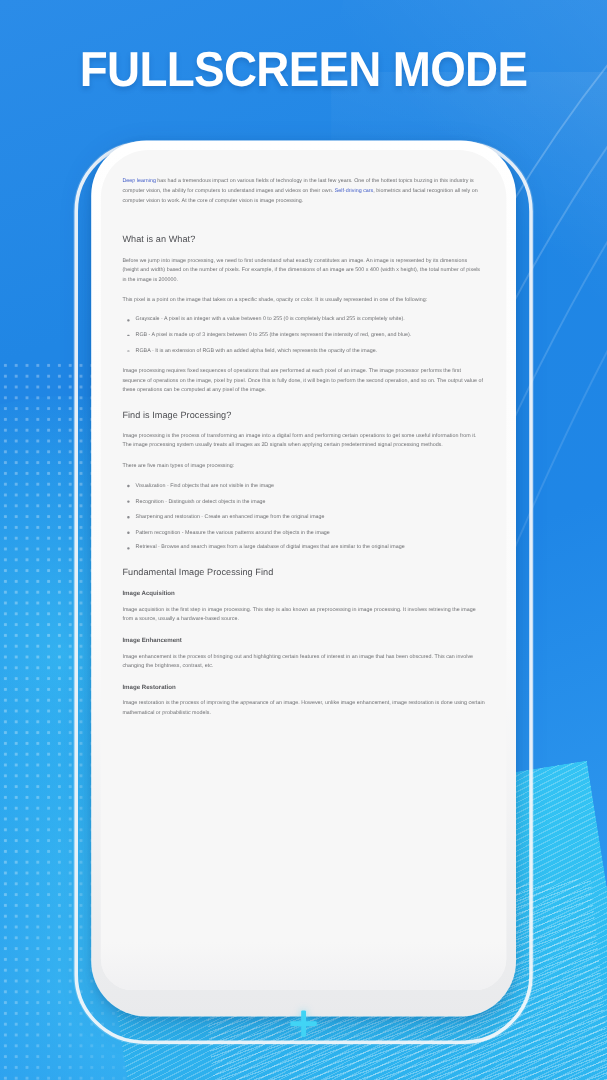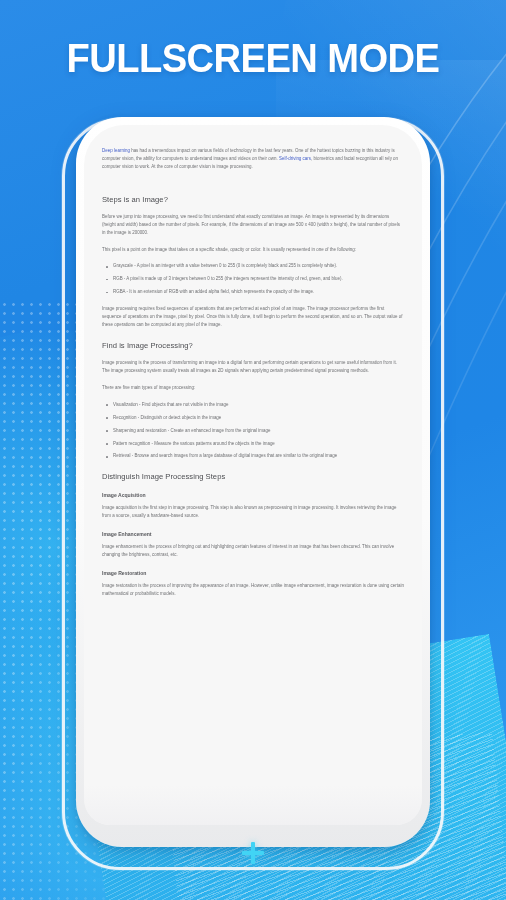--- a/index.html
+++ b/index.html
@@ -199,21 +199,21 @@
 
 <div class="phone">
   <div class="screen">
 
     <div class="doc">
 
       <p class="p"><span class="lnk">Deep learning</span><span> has had a tremendous impact on various fields of technology in the last few years. One of the hottest topics buzzing in this industry is computer vision, the ability for computers to understand images and videos on their own. </span><span class="lnk">Self-driving cars</span><span>, biometrics and facial recognition all rely on computer vision to work. At the core of computer vision is image processing.</span></p>
 
       <div class="spacer-sm"></div>
 
-      <h2 class="h">Steps is an Image?</h2>
+      <h2 class="h">What is an What?</h2>
       <p class="p">Before we jump into image processing, we need to first understand what exactly constitutes an image. An image is represented by its dimensions (height and width) based on the number of pixels. For example, if the dimensions of an image are 500 x 400 (width x height), the total number of pixels in the image is 200000.</p>
       <p class="p">This pixel is a point on the image that takes on a specific shade, opacity or color. It is usually represented in one of the following:</p>
 
       <ul class="bl">
         <li>Grayscale - A pixel is an integer with a value between 0 to 255 (0 is completely black and 255 is completely white).</li>
         <li>RGB - A pixel is made up of 3 integers between 0 to 255 (the integers represent the intensity of red, green, and blue).</li>
         <li>RGBA - It is an extension of RGB with an added alpha field, which represents the opacity of the image.</li>
       </ul>
 
       <p class="p">Image processing requires fixed sequences of operations that are performed at each pixel of an image. The image processor performs the first sequence of operations on the image, pixel by pixel. Once this is fully done, it will begin to perform the second operation, and so on. The output value of these operations can be computed at any pixel of the image.</p>
@@ -223,21 +223,21 @@
       <p class="p">There are five main types of image processing:</p>
 
       <ul class="bl">
         <li>Visualization - Find objects that are not visible in the image</li>
         <li>Recognition - Distinguish or detect objects in the image</li>
         <li>Sharpening and restoration - Create an enhanced image from the original image</li>
         <li>Pattern recognition - Measure the various patterns around the objects in the image</li>
         <li>Retrieval - Browse and search images from a large database of digital images that are similar to the original image</li>
       </ul>
 
-      <h2 class="h">Distinguish Image Processing Steps</h2>
+      <h2 class="h">Fundamental Image Processing Find</h2>
 
       <h3 class="sh">Image Acquisition</h3>
       <p class="p">Image acquisition is the first step in image processing. This step is also known as preprocessing in image processing. It involves retrieving the image from a source, usually a hardware-based source.</p>
 
       <h3 class="sh">Image Enhancement</h3>
       <p class="p">Image enhancement is the process of bringing out and highlighting certain features of interest in an image that has been obscured. This can involve changing the brightness, contrast, etc.</p>
 
       <h3 class="sh">Image Restoration</h3>
       <p class="p">Image restoration is the process of improving the appearance of an image. However, unlike image enhancement, image restoration is done using certain mathematical or probabilistic models.</p>
 

